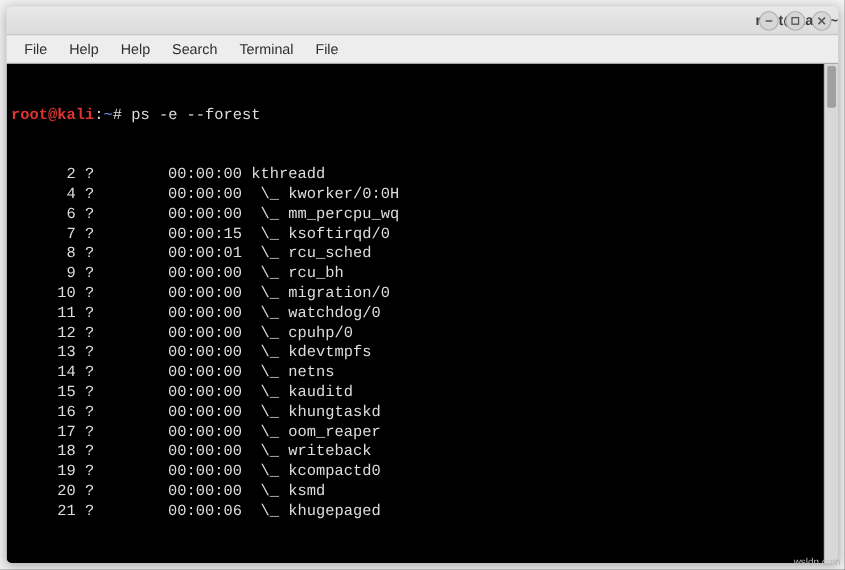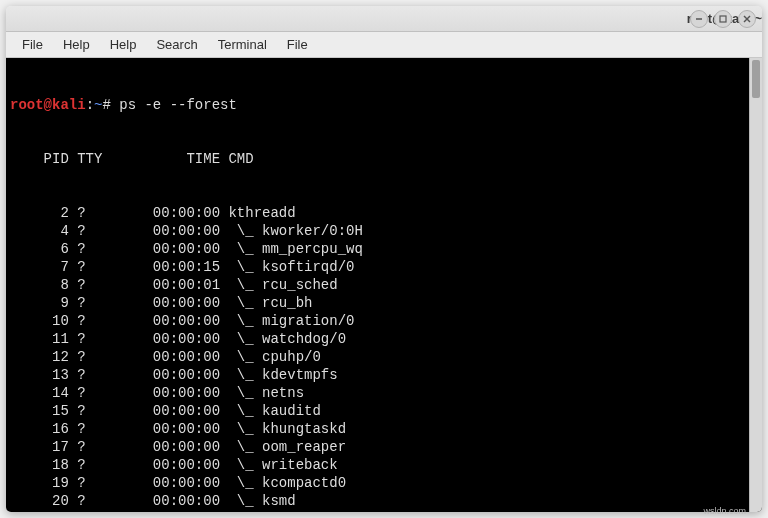--- a/index.html
+++ b/index.html
@@ -106,21 +106,21 @@
     .prompt-path { color: #6699ff; }
     .prompt-cmd { color: #ddd; }
     .term-lines {
       white-space: pre;
     }
     .term-row {
       white-space: pre;
     }
     .watermark {
       position: absolute;
-      right: 22px;
+      right: 4px;
       bottom: 2px;
       font-size: 9px;
       color: #bbb;
       font-family: Arial, sans-serif;
     }
   </style>
 </head>
 <body>
 
 <div class="window">
@@ -151,21 +151,20 @@
     <span class="menu-item">Help</span>
     <span class="menu-item">Help</span>
     <span class="menu-item">Search</span>
     <span class="menu-item">Terminal</span>
     <span class="menu-item">File</span>
   </div>
 
   <div class="terminal">
     <div class="term-lines">
       <div class="term-row"><span class="prompt-user">root</span><span class="prompt-host">@</span><span class="prompt-host">kali</span><span class="prompt-colon">:</span><span class="prompt-path">~</span><span class="prompt-cmd"># </span><span class="prompt-cmd">ps -e --forest</span></div>
-      <div class="term-row">    PID TTY          TIME CMD</div>
       <div id="process-rows"><div class="term-row">      2 ?        00:00:00 kthreadd</div><div class="term-row">      4 ?        00:00:00  \_ kworker/0:0H</div><div class="term-row">      6 ?        00:00:00  \_ mm_percpu_wq</div><div class="term-row">      7 ?        00:00:15  \_ ksoftirqd/0</div><div class="term-row">      8 ?        00:00:01  \_ rcu_sched</div><div class="term-row">      9 ?        00:00:00  \_ rcu_bh</div><div class="term-row">     10 ?        00:00:00  \_ migration/0</div><div class="term-row">     11 ?        00:00:00  \_ watchdog/0</div><div class="term-row">     12 ?        00:00:00  \_ cpuhp/0</div><div class="term-row">     13 ?        00:00:00  \_ kdevtmpfs</div><div class="term-row">     14 ?        00:00:00  \_ netns</div><div class="term-row">     15 ?        00:00:00  \_ kauditd</div><div class="term-row">     16 ?        00:00:00  \_ khungtaskd</div><div class="term-row">     17 ?        00:00:00  \_ oom_reaper</div><div class="term-row">     18 ?        00:00:00  \_ writeback</div><div class="term-row">     19 ?        00:00:00  \_ kcompactd0</div><div class="term-row">     20 ?        00:00:00  \_ ksmd</div><div class="term-row">     21 ?        00:00:06  \_ khugepaged</div></div>
     </div>
     <div class="scrollbar">
       <div class="scroll-thumb"></div>
     </div>
   </div>
 </div>
 
 <div class="watermark">wsldn.com</div>
 

